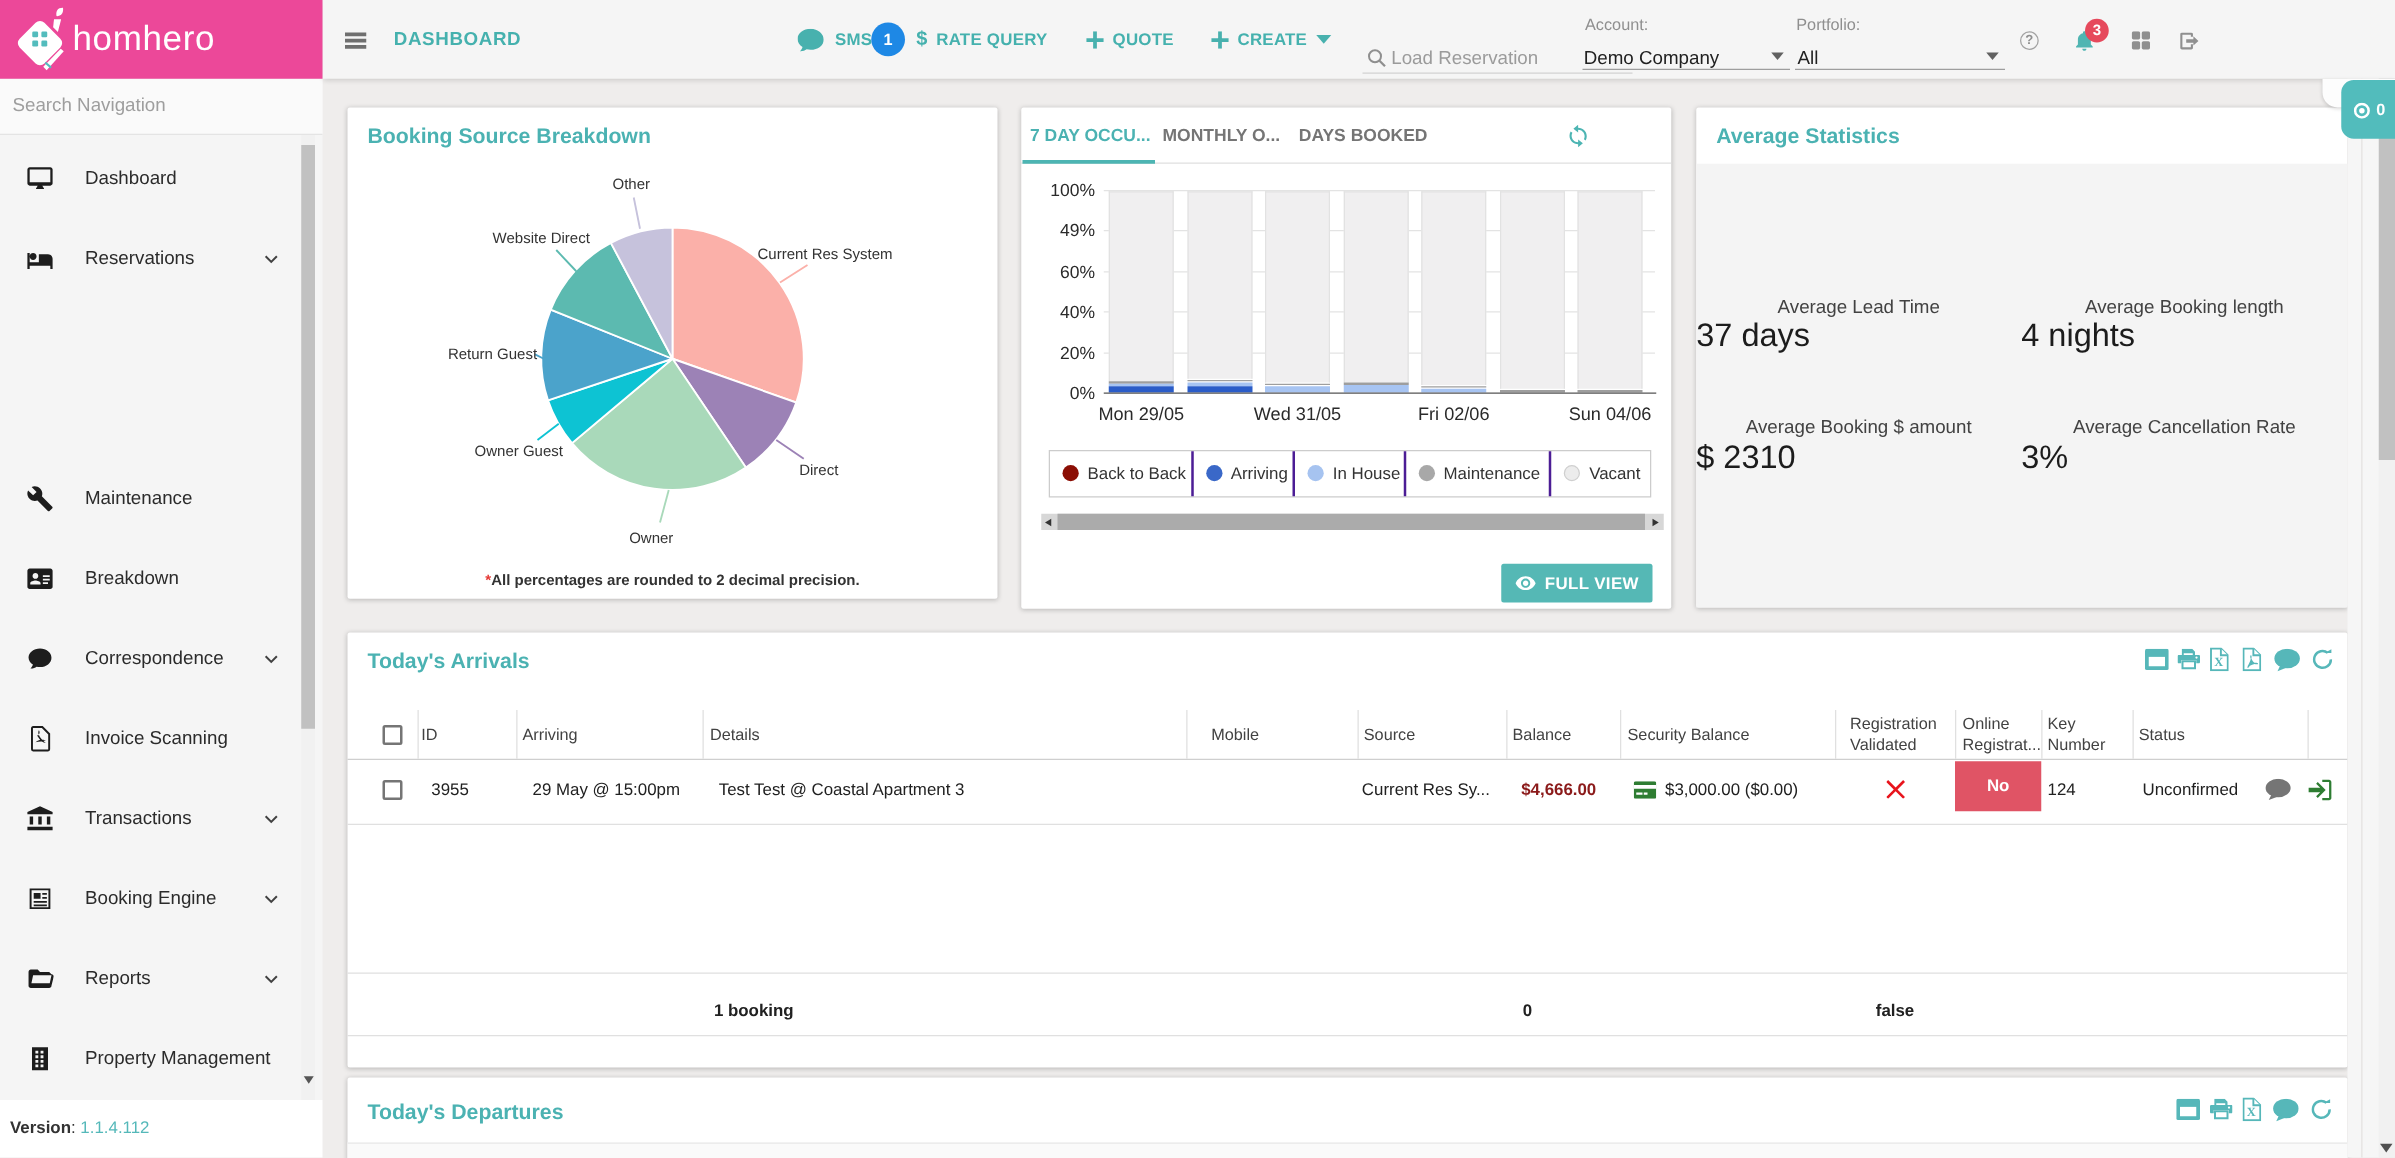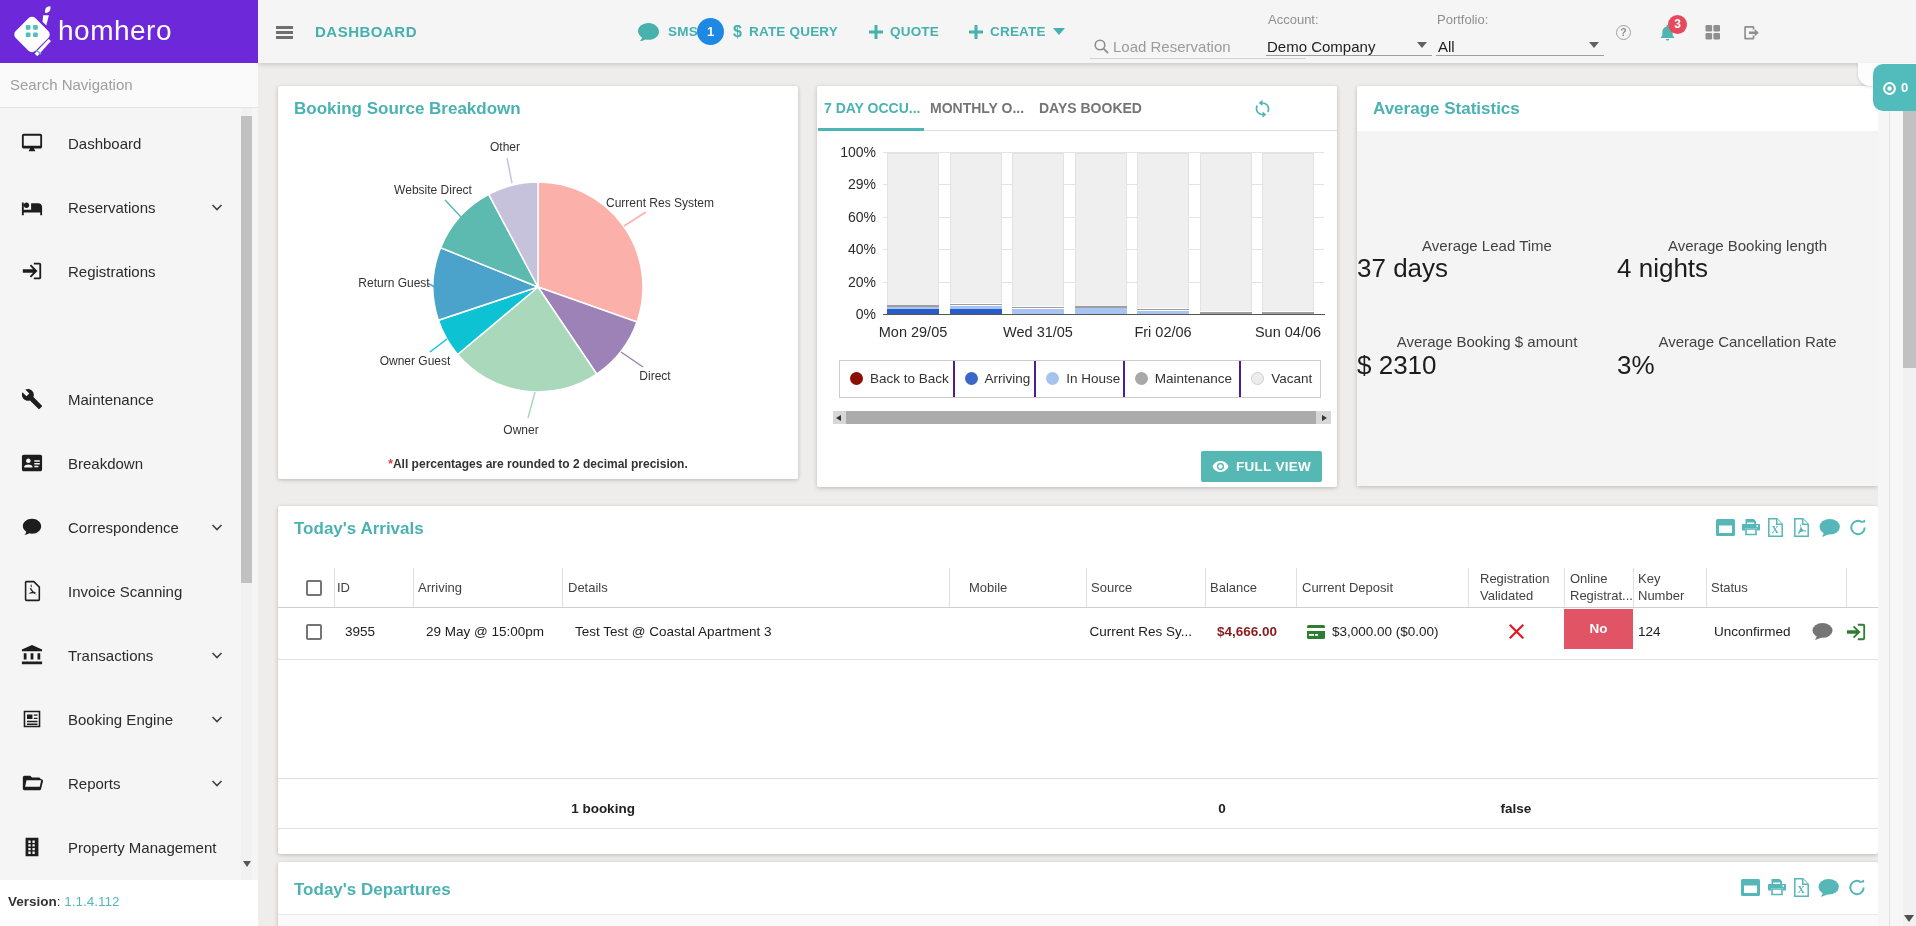--- a/index.html
+++ b/index.html
@@ -1,19 +1,19 @@
 <!DOCTYPE html>
 <html><head>
 <meta charset="utf-8">
 <style>
 * { margin:0; padding:0; box-sizing:border-box; }
 html,body { width:1916px; height:926px; overflow:hidden; font-family:"Liberation Sans", sans-serif; background:#efedec; }
 .abs { position:absolute; }
 #topbar { position:absolute; left:258px; top:0; width:1658px; height:63px; background:#f5f5f5; box-shadow:0 2px 4px rgba(0,0,0,0.14); z-index:40; }
-#logo { position:absolute; left:0; top:0; width:258px; height:63px; background:#6d28d9; z-index:41; }
+#logo { position:absolute; left:0; top:0; width:258px; height:63px; background:#ec4899; z-index:41; }
 #sidebar { position:absolute; left:0; top:63px; width:258px; height:817px; background:#f5f5f5; z-index:30; }
 #sidesearch { position:absolute; left:0; top:0; width:258px; height:45px; background:#fafafa; border-bottom:1px solid #e4e4e4; }
 #sidesearch span { position:absolute; left:10px; top:13px; font-size:15px; color:#9e9e9e; }
 .mitem { position:absolute; left:0; width:240px; height:40px; }
 .mitem .ic { position:absolute; left:21px; top:50%; transform:translateY(-50%); width:22px; height:22px; }
 .mitem .lb { position:absolute; left:68px; top:50%; transform:translateY(-50%); font-size:15px; color:#2b2b2b; }
 .mitem .ch { position:absolute; left:210px; top:50%; transform:translateY(-50%); width:14px; height:14px; }
 #versionbar { position:absolute; left:0; top:880px; width:258px; height:46px; background:#ffffff; z-index:31; }
 #versionbar div { position:absolute; left:8px; top:14px; font-size:13.5px; color:#333; }
 #versionbar b { font-weight:bold; }
@@ -131,26 +131,20 @@
   </div>
   <div class="mitem" style="top:124px;">
     <svg class="ic" viewBox="0 0 24 24">
         <path fill="#1d1d1d" d="M1 7v14h2v-3h18v3h2v-9c0-2.2-1.8-4-4-4h-8v7H3V7H1zm5 6c1.66 0 3-1.34 3-3S7.66 7 6 7 3 8.34 3 10s1.34 3 3 3z"></path>
       </svg>
     <span class="lb">Reservations</span>
     <svg class="ch" viewBox="0 0 14 14">
         <path d="M2.5 5l4.5 4.5L11.5 5" fill="none" stroke="#424242" stroke-width="1.6"></path>
       </svg>
   </div>
-  <div class="mitem" style="top:188px;">
-    <svg class="ic" viewBox="0 0 24 24">
-        <path fill="#1d1d1d" d="M11 5l-1.4 1.4L13.2 10H2v4h11.2l-3.6 3.6L11 19l7-7-7-7zm9 14h-6v2h6c1.1 0 2-.9 2-2V5c0-1.1-.9-2-2-2h-6v2h6v14z"></path>
-      </svg>
-    <span class="lb">Registrations</span>
-  </div>
   <div class="mitem" style="top:316px;">
     <svg class="ic" viewBox="0 0 24 24">
         <path fill="#1d1d1d" d="M22.7 19l-9.1-9.1c.9-2.3.4-5-1.5-6.9-2-2-5-2.4-7.4-1.3L9 6 6 9 1.6 4.7C.4 7.1.9 10.1 2.9 12.1c1.9 1.9 4.6 2.4 6.9 1.5l9.1 9.1c.4.4 1 .4 1.4 0l2.3-2.3c.5-.4.5-1 .1-1.4z"></path>
       </svg>
     <span class="lb">Maintenance</span>
   </div>
   <div class="mitem" style="top:380px;">
     <svg class="ic" viewBox="0 0 24 24">
         <path fill="#1d1d1d" d="M21 3H3c-1.1 0-2 .9-2 2v14c0 1.1.9 2 2 2h18c1.1 0 2-.9 2-2V5c0-1.1-.9-2-2-2zM8 7c1.4 0 2.5 1.1 2.5 2.5S9.4 12 8 12s-2.5-1.1-2.5-2.5S6.6 7 8 7zm4.5 10h-9v-1.2c0-1.5 3-2.3 4.5-2.3s4.5.8 4.5 2.3V17zm2-8h6v1.5h-6V9zm0 3h6v1.5h-6V12zm0 3h4.5v1.5h-4.5V15z"></path>
       </svg>
@@ -273,21 +267,21 @@
     <div class="bar" style="left:257.5px; top:222px; height:6.0px; background:#a7c4f2;"></div>
     <div class="bar" style="left:320px; top:66.5px; height:155.5px; background:#f0eff0; border:1px solid #e2e2e2; border-bottom:none;"></div>
     <div class="bar" style="left:320px; top:222.5px; height:1.5px; background:#9e9e9e;"></div>
     <div class="bar" style="left:320px; top:224.5px; height:3.5px; background:#a7c4f2;"></div>
     <div class="bar" style="left:382.5px; top:66.5px; height:158.5px; background:#f0eff0; border:1px solid #e2e2e2; border-bottom:none;"></div>
     <div class="bar" style="left:382.5px; top:225.5px; height:2.5px; background:#9e9e9e;"></div>
     <div class="bar" style="left:445px; top:66.5px; height:158.5px; background:#f0eff0; border:1px solid #e2e2e2; border-bottom:none;"></div>
     <div class="bar" style="left:445px; top:225.5px; height:2.5px; background:#9e9e9e;"></div>
     <div class="abs" style="left:66px; top:228px; width:442px; height:1px; background:#555;"></div>
     <div class="ylb" style="left:9px; top:58.0px;">100%</div>
-    <div class="ylb" style="left:9px; top:90.4px;">29%</div>
+    <div class="ylb" style="left:9px; top:90.4px;">49%</div>
     <div class="ylb" style="left:9px; top:122.8px;">60%</div>
     <div class="ylb" style="left:9px; top:155.2px;">40%</div>
     <div class="ylb" style="left:9px; top:187.6px;">20%</div>
     <div class="ylb" style="left:9px; top:220.0px;">0%</div>
     <div class="xlb" style="left:41px; top:238px;">Mon 29/05</div>
     <div class="xlb" style="left:166px; top:238px;">Wed 31/05</div>
     <div class="xlb" style="left:291px; top:238px;">Fri 02/06</div>
     <div class="xlb" style="left:416px; top:238px;">Sun 04/06</div>
 
     <div class="abs" style="left:22px; top:274px; width:482px; height:38px; background:#fff; border:1px solid #ccc; display:flex;">
@@ -363,21 +357,21 @@
     <div class="vsep" style="left:1286px;"></div>
     <div class="vsep" style="left:1355px;"></div>
     <div class="vsep" style="left:1428px;"></div>
     <div class="vsep" style="left:1568px;"></div>
     <div class="th" style="left:59px; top:73px;">ID</div>
     <div class="th" style="left:140px; top:73px;">Arriving</div>
     <div class="th" style="left:290px; top:73px;">Details</div>
     <div class="th" style="left:691px; top:73px;">Mobile</div>
     <div class="th" style="left:813px; top:73px;">Source</div>
     <div class="th" style="left:932px; top:73px;">Balance</div>
-    <div class="th" style="left:1024px; top:73px;">Current Deposit</div>
+    <div class="th" style="left:1024px; top:73px;">Security Balance</div>
     <div class="th" style="left:1433px; top:73px;">Status</div>
     <div class="th" style="left:1202px; top:64px;">Registration<br>Validated</div>
     <div class="th" style="left:1292px; top:64px;">Online<br>Registrat...</div>
     <div class="th" style="left:1360px; top:64px;">Key<br>Number</div>
     <div class="cb" style="left:28px; top:74px;"></div>
     <div class="abs" style="left:0; top:153px; width:1600px; height:1px; background:#e0e0e0;"></div>
     <div class="cb" style="left:28px; top:118px;"></div>
     <div class="td" style="left:67px; top:118px;">3955</div>
     <div class="td" style="left:148px; top:118px;">29 May @ 15:00pm</div>
     <div class="td" style="left:297px; top:118px;">Test Test @ Coastal Apartment 3</div>

